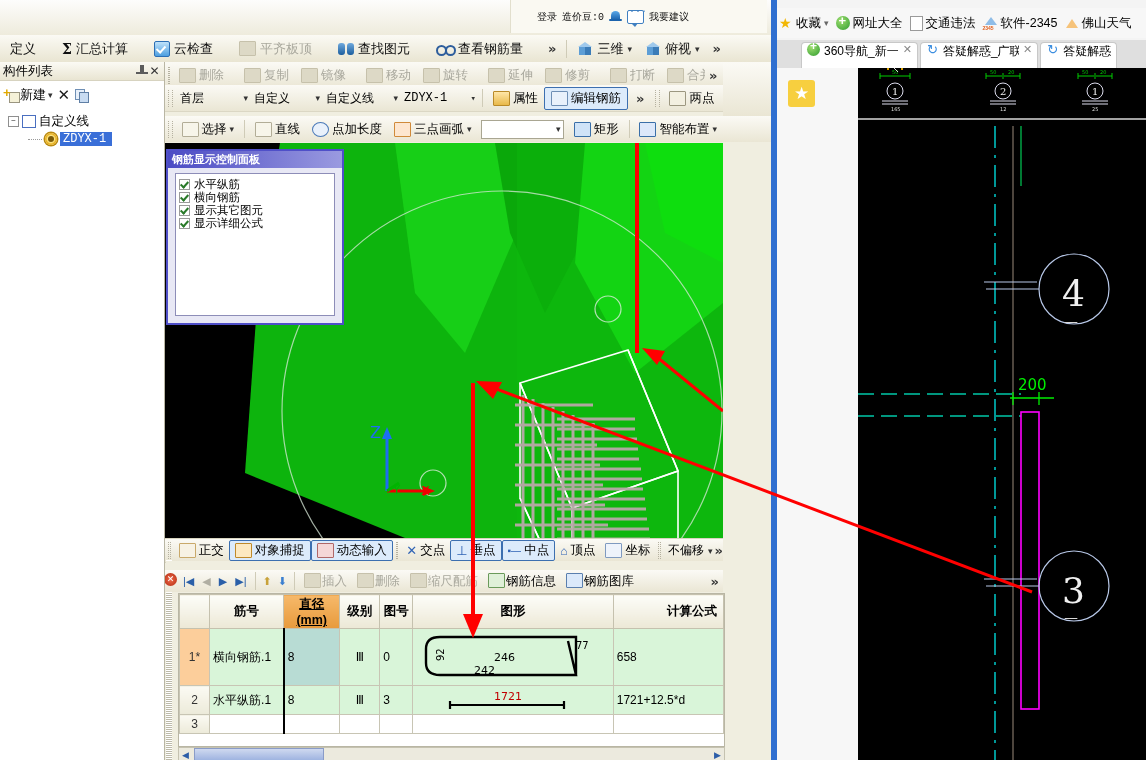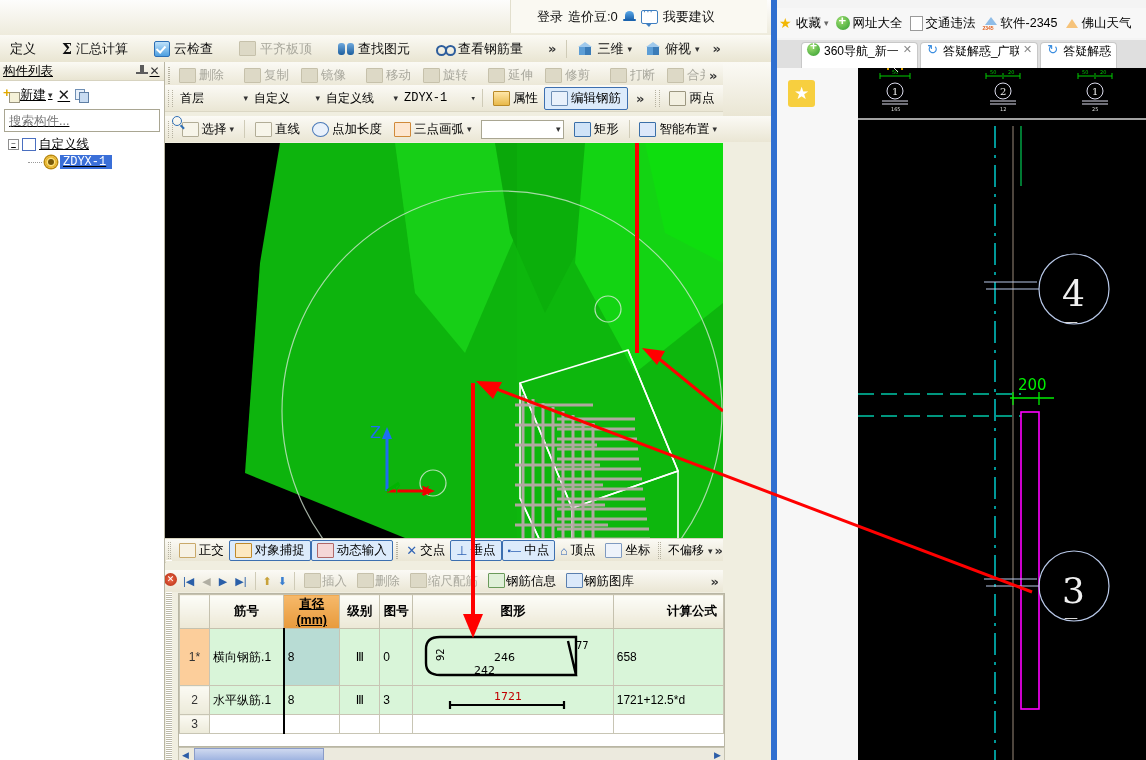--- a/index.html
+++ b/index.html
@@ -14,21 +14,21 @@
   #root{position:absolute;left:0;top:0;width:1146px;height:760px;background:#ffffff;}
 
   
   #glm{position:absolute;left:0;top:0;width:771px;height:760px;background:#f0eee0;}
 
   
   .topstrip{position:absolute;left:0;top:0;width:771px;height:35px;
     background:linear-gradient(#fdfdfc,#eeebdc);}
   .login-area{position:absolute;left:510px;top:0px;width:230px;height:33px;
     background:#faf9f2;border-left:1px solid #e2dfcd;display:flex;align-items:center;gap:5px;padding-left:26px;}
-  .login-area span{font-size:13px;color:#111;white-space:nowrap;}
+  .login-area span{font-size:10px;color:#111;white-space:nowrap;font-family:Liberation Mono, monospace;}
   .bell{width:13px;height:14px;position:relative;}
   .bell:before{content:"";position:absolute;left:2px;top:1px;width:9px;height:9px;border-radius:50% 50% 20% 20%;
      background:linear-gradient(#5aa8e8,#1b63ad);}
   .bell:after{content:"";position:absolute;left:0px;top:9px;width:13px;height:2px;background:#1b63ad;border-radius:2px;}
   .sugg-ico{width:15px;height:12px;border:1px solid #3f7fc1;border-radius:2px;background:#fff;position:relative;}
   .sugg-ico:before{content:"···";position:absolute;left:1px;top:-5px;font-size:10px;color:#3f7fc1;letter-spacing:0px;}
   .sugg-ico:after{content:"";position:absolute;left:3px;bottom:-4px;border-left:4px solid transparent;border-right:3px solid transparent;border-top:4px solid #3f7fc1;}
 
   
   .menubar{position:absolute;left:0;top:35px;width:771px;height:27px;
@@ -111,21 +111,21 @@
   
   .hsb{position:absolute;left:178px;top:747px;width:545px;height:13px;background:#eceade;border:1px solid #c5c2b0;display:flex;align-items:center;}
   .hsb .arw{width:13px;height:11px;display:flex;align-items:center;justify-content:center;color:#2d5ea8;font-size:9px;}
   .hsb .thumb{height:11px;width:128px;background:linear-gradient(#cfd9f0,#9fb4e0);border:1px solid #8a9cc8;margin-left:2px;}
 
   
   .railL{position:absolute;left:166px;top:560px;width:6px;height:200px;
     background:repeating-linear-gradient(#ffffff 0 1px,#bdbaa8 1px 2px);}
 
   
-  #compPanel{position:absolute;left:0;top:62px;width:164px;height:698px;background:#ffffff;border-right:1px solid #b9b6a4;text-decoration:underline;}
+  #compPanel{position:absolute;left:0;top:62px;width:164px;height:698px;background:#ffffff;border-right:1px solid #b9b6a4;}
   .cp-hd{height:18px;background:linear-gradient(#fbfaf4,#e9e5d2);border-bottom:1px solid #d7d3c0;
      display:flex;align-items:center;padding:0 3px;font-size:12.5px;}
   .cp-hd .t{flex:1;}
   .pin{width:12px;height:13px;position:relative;}
   .pin:before{content:"";position:absolute;left:4px;top:0;width:4px;height:8px;background:#5c5c5c;}
   .pin:after{content:"";position:absolute;left:0px;top:7px;width:12px;height:2px;background:#5c5c5c;}
   .xbtn{width:13px;text-align:center;font-size:12px;color:#333;}
   .cp-tb{height:24px;display:flex;align-items:center;gap:2px;padding:2px 4px;background:#fff;}
   .newbtn{display:flex;align-items:center;gap:2px;font-size:13px;}
   .plus-ico{width:14px;height:13px;position:relative;}
@@ -467,20 +467,41 @@
           <polygon points="222,284 217,296 227,296" fill="#1e6ef0"></polygon>
           <text x="205" y="295" fill="#1e6ef0" font-size="16" font-family="DejaVu Sans">Z</text>
           <line x1="222" y1="348" x2="262" y2="348" stroke="#f00000" stroke-width="3"></line>
           <polygon points="270,348 258,343 258,353" fill="#f00000"></polygon>
           <text x="256" y="352" fill="#f00000" font-size="13" font-family="DejaVu Sans">X</text>
           <line x1="222" y1="348" x2="234" y2="340" stroke="#00b400" stroke-width="3"></line>
           <text x="228" y="351" fill="#00b400" font-size="12" font-family="DejaVu Sans">Y</text>
         </g>
       </svg>
 
+      <div class="panel3d">
+        <div class="ttl">钢筋显示控制面板</div>
+        <div class="body">
+          <div class="cbline">
+            <span class="cbx"></span>
+            <span>水平纵筋</span>
+          </div>
+          <div class="cbline">
+            <span class="cbx"></span>
+            <span>横向钢筋</span>
+          </div>
+          <div class="cbline">
+            <span class="cbx"></span>
+            <span>显示其它图元</span>
+          </div>
+          <div class="cbline">
+            <span class="cbx"></span>
+            <span>显示详细公式</span>
+          </div>
+        </div>
+      </div>
     </div>
 
     <div class="statusbar">
       <span class="grip"></span>
       <div class="it">
           <span class="dimico" style="background:#f7f2e4;border-color:#c9a96a;"></span>
           <span>正交</span>
         </div>
       <div class="it btnsel">
           <span class="dimico" style="background:#fde9c0;border-color:#c08a2a;"></span>
@@ -644,26 +665,20 @@
       </div>
       <div class="cp-tb">
         <span class="newbtn">
           <span class="plus-ico"></span>
           <span>新建</span>
           <span class="chev" style="font-size:9px;">▾</span>
         </span>
         <span class="xicon">✕</span>
         <span class="copy-ico"></span>
       </div>
-      <div class="srch">
-        <input type="text" placeholder="搜索构件..." style="">
-        <span class="mag">
-            <span class="magglyph"></span>
-          </span>
-      </div>
       <div class="tree">
         <div class="trow">
           <span class="exp">−</span>
           <span class="sq-ico"></span>
           <span>自定义线</span>
         </div>
         <div class="trow" style="padding-left:22px;">
           <span class="dotline"></span>
           <span class="gear"></span>
           <span class="selnode">ZDYX-1</span>

